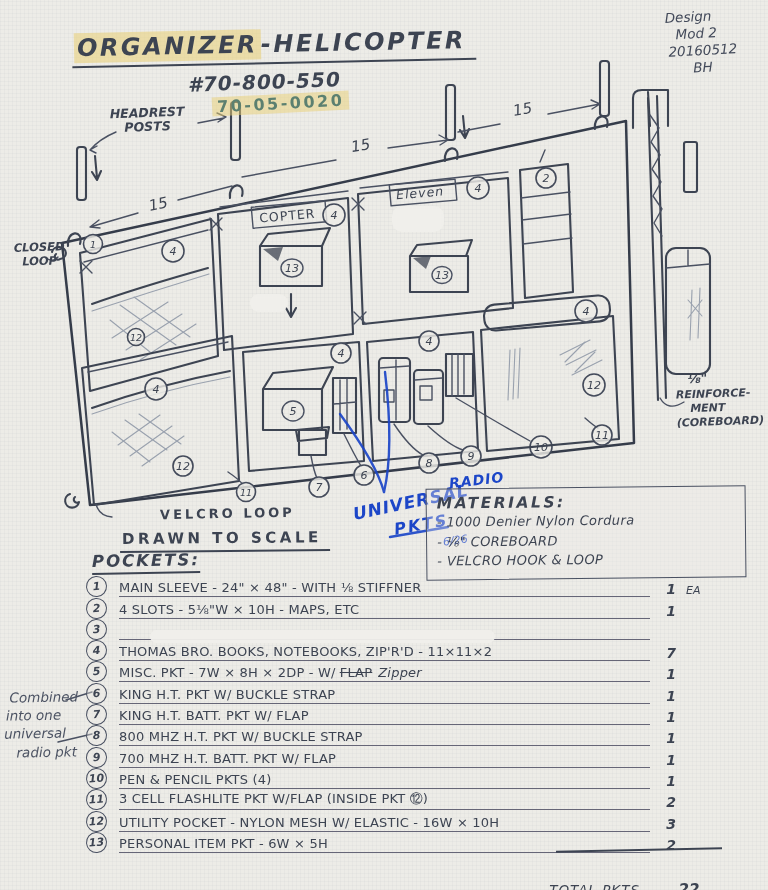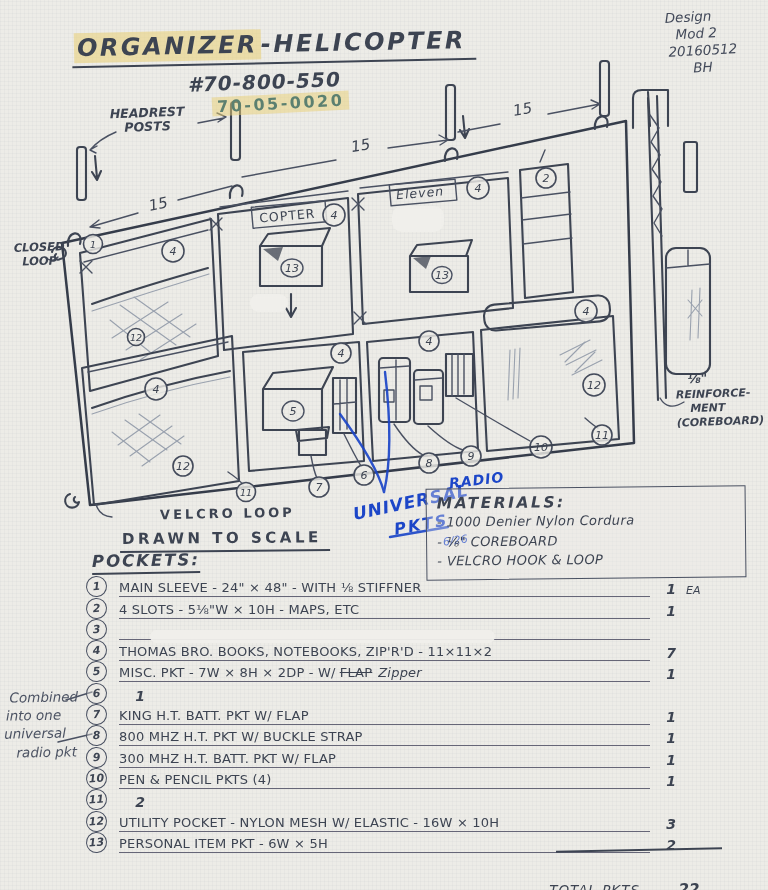--- a/index.html
+++ b/index.html
@@ -395,49 +395,51 @@
       <span class="punit"></span>
     </div>
     <div class="prow">
       <span class="pnum">5</span>
       <span class="pdesc"><span>MISC. PKT - 7W × 8H × 2DP - W/</span><span class="struck">FLAP</span><span class="desc2">Zipper</span></span>
       <span class="pqty">1</span>
       <span class="punit"></span>
     </div>
     <div class="prow">
       <span class="pnum">6</span>
+      <span class="pdesc"><span>KING H.T. PKT W/ BUCKLE STRAP</span></span>
       <span class="pqty">1</span>
       <span class="punit"></span>
     </div>
     <div class="prow">
       <span class="pnum">7</span>
       <span class="pdesc"><span>KING H.T. BATT. PKT W/ FLAP</span></span>
       <span class="pqty">1</span>
       <span class="punit"></span>
     </div>
     <div class="prow">
       <span class="pnum">8</span>
       <span class="pdesc"><span>800 MHZ H.T. PKT W/ BUCKLE STRAP</span></span>
       <span class="pqty">1</span>
       <span class="punit"></span>
     </div>
     <div class="prow">
       <span class="pnum">9</span>
-      <span class="pdesc"><span>300 MHZ H.T. BATT. PKT W/ FLAP</span></span>
+      <span class="pdesc"><span>700 MHZ H.T. BATT. PKT W/ FLAP</span></span>
       <span class="pqty">1</span>
       <span class="punit"></span>
     </div>
     <div class="prow">
       <span class="pnum">10</span>
       <span class="pdesc"><span>PEN &amp; PENCIL PKTS (4)</span></span>
       <span class="pqty">1</span>
       <span class="punit"></span>
     </div>
     <div class="prow">
       <span class="pnum">11</span>
+      <span class="pdesc"><span>3 CELL FLASHLITE PKT W/FLAP (INSIDE PKT ⑫)</span></span>
       <span class="pqty">2</span>
       <span class="punit"></span>
     </div>
     <div class="prow">
       <span class="pnum">12</span>
       <span class="pdesc"><span>UTILITY POCKET - NYLON MESH W/ ELASTIC - 16W × 10H</span></span>
       <span class="pqty">3</span>
       <span class="punit"></span>
     </div>
     <div class="prow">

